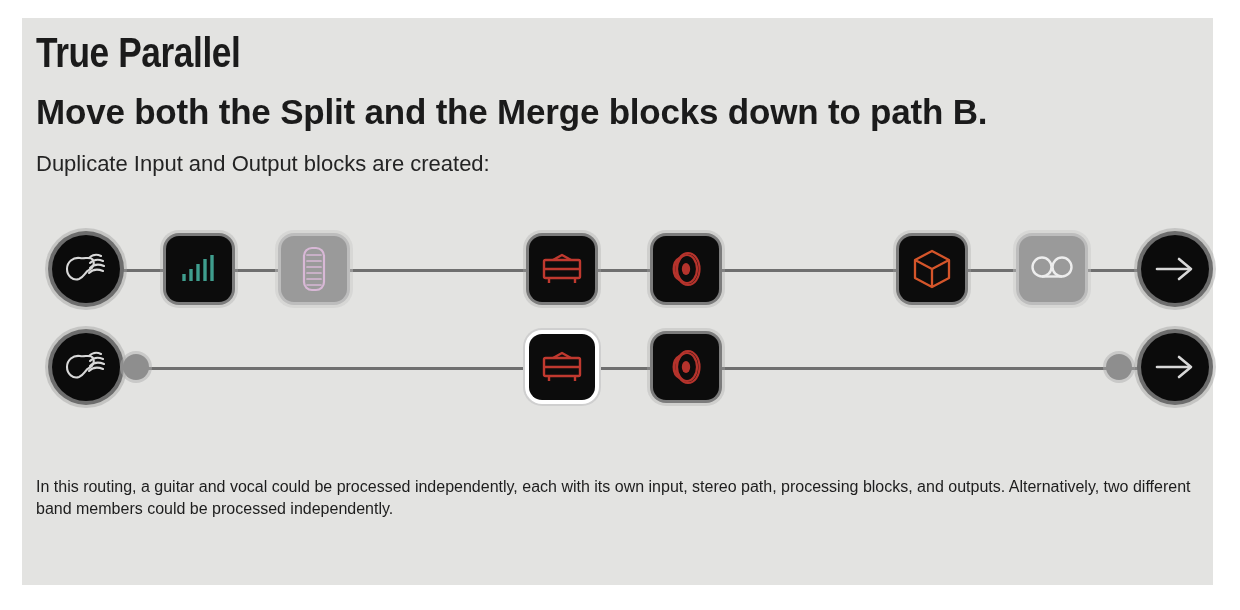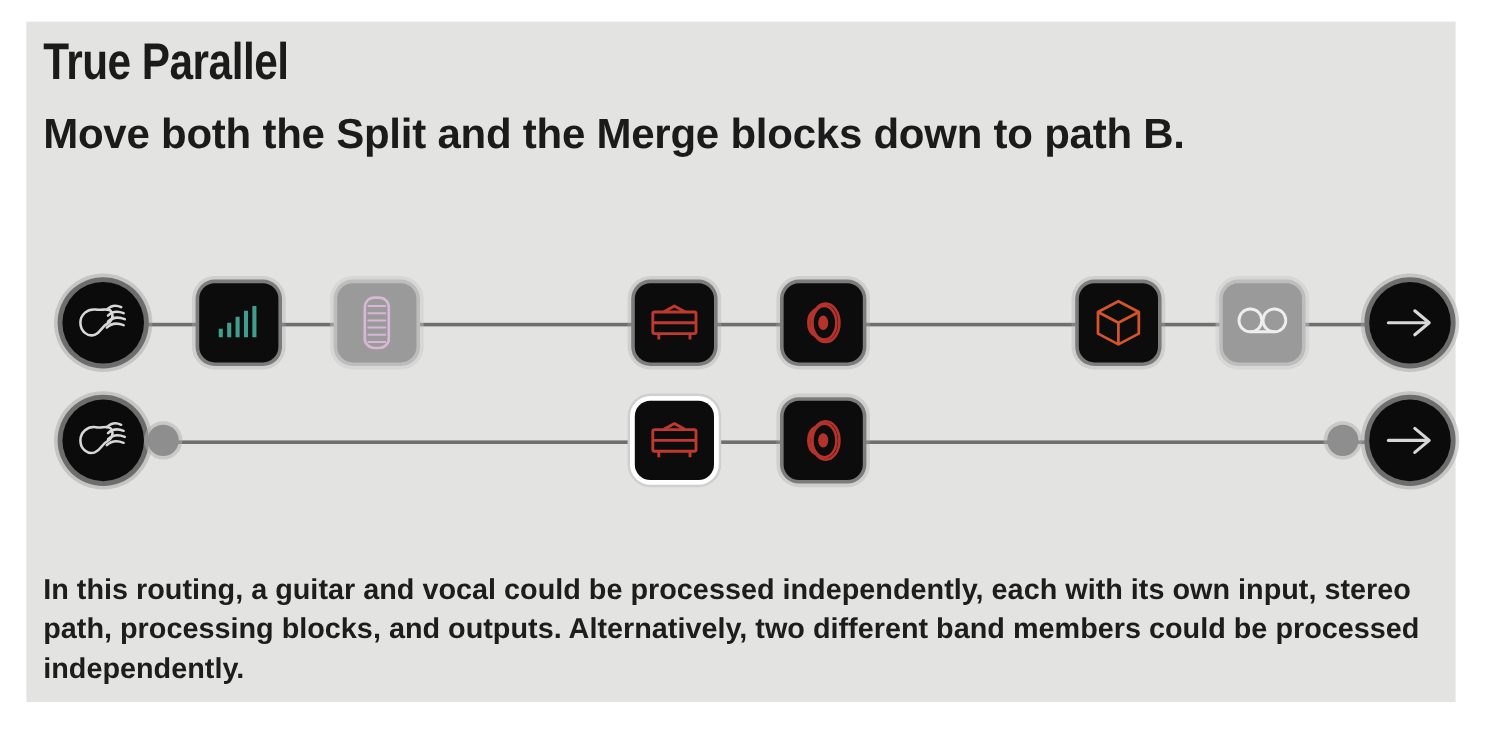--- a/index.html
+++ b/index.html
@@ -130,34 +130,34 @@
     border-radius: 50%;
     background: #8e8e8e;
     box-shadow: 0 0 0 3px rgba(175,175,175,0.5);
   }
 
   .footer {
     position: absolute;
     left: 14px;
     top: 458px;
     width: 1158px;
-    font-size: 24px;
+    font-size: 16px;
     line-height: 1.37;
     color: #1d1d1d;
-    font-weight: bold;
   }
 </style>
 </head>
 <body>
 
 <div id="root">
   <div class="panel">
 
     <div class="title">True Parallel</div>
     <div class="subtitle">Move both the Split and the Merge blocks down to path B.</div>
+    <div class="lead">Duplicate Input and Output blocks are created:</div>
 
     <div class="routing">
 
       <div class="row row-a">
         <div class="wire" style="left:90px;width:1050px;"></div>
 
         <div class="io" style="left:30px;">
           <span>
             <svg width="46" height="42" viewBox="0 0 46 42">
               <g fill="none" stroke="#d8d8d8" stroke-width="2.1" stroke-linecap="round" stroke-linejoin="round">

